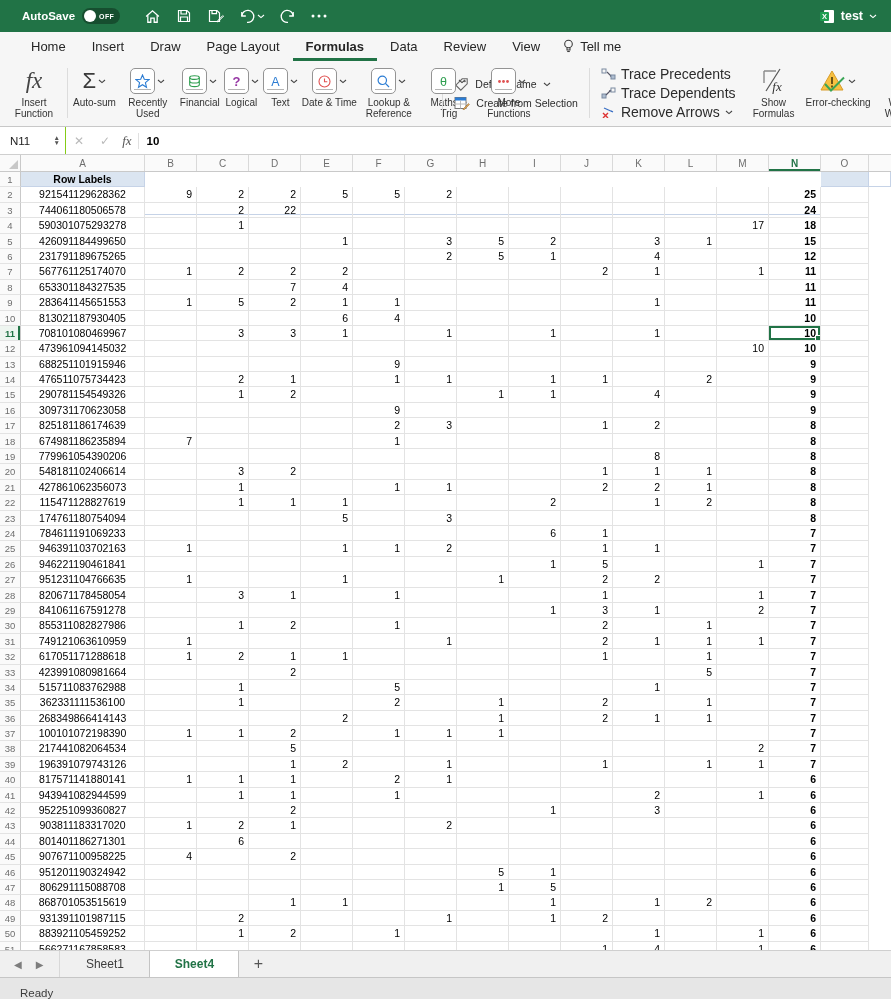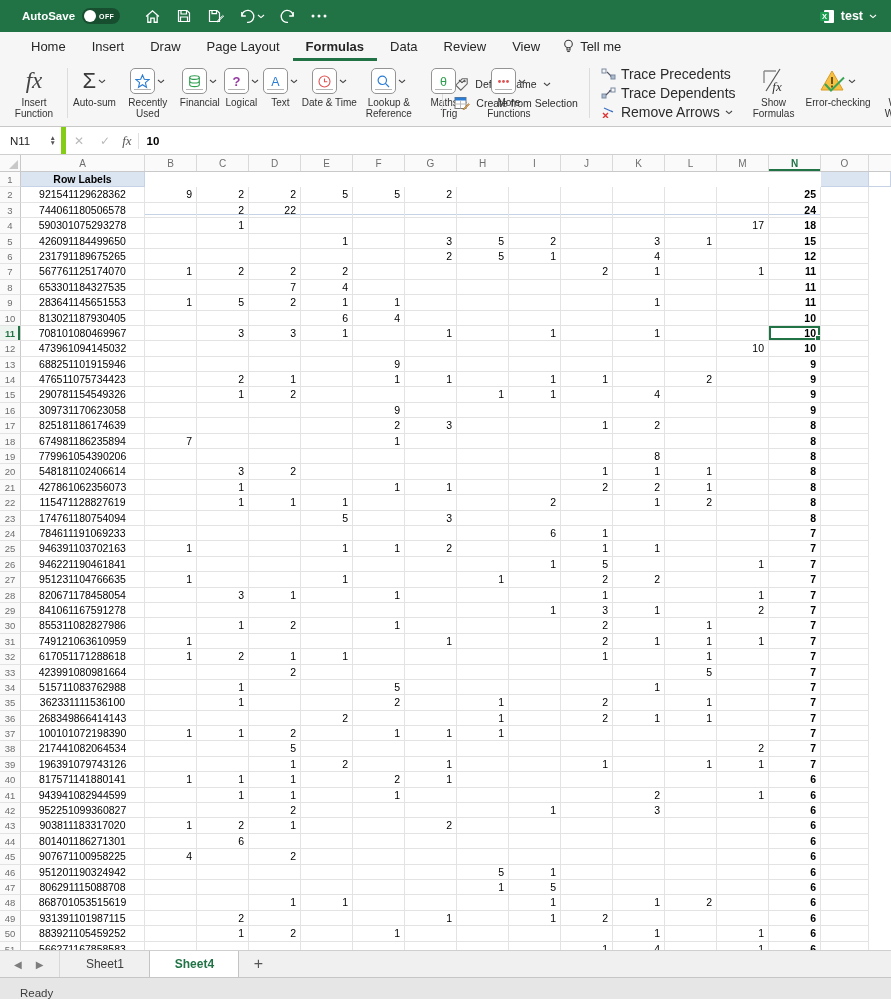--- a/index.html
+++ b/index.html
@@ -44,21 +44,21 @@
   .stack-group { display:flex; flex-direction:column; justify-content:center; gap:4px;
     padding:0 8px; flex:none; }
   .small-btn { display:flex; align-items:center; gap:6px; font-size:10.5px; color:#2b2b2b; }
   .stack-3 { gap:3px; font-size:10px; }
   .stack-3 .small-btn { font-size:14px; gap:5px; }
 
   
   .formula-bar { height:28px; background:#fff; border-bottom:1px solid #cfcfcf;
     display:flex; align-items:center; font-size:11.5px; color:#222; }
   .name-box { width:66px; height:100%; display:flex; align-items:center;
-    padding-left:10px; border-right:5px solid #84cc16;justify-content:space-between; }
+    padding-left:10px; border-right:1px solid #84cc16;justify-content:space-between; }
   .stepper { margin-left:auto; display:flex; flex-direction:column; line-height:.62;
     font-size:6.5px; color:#555; padding-right:5px; }
   .fbar-btn { padding:0 8px; font-size:12px; color:#b9b9b9; }
   .fbar-fx { font-family:"Liberation Serif","DejaVu Serif",serif; font-style:italic;
     font-size:13px; color:#555; padding:0 6px 0 4px; }
   .fbar-value { margin-left:8px; font-size:11.5px; color:#000; font-weight:700; }
 
   
   .col-headers { display:flex; height:17px; background:#fafafa; border-bottom:1px solid #c9c9c9;
     font-size:10px; color:#6e6e6e; }

